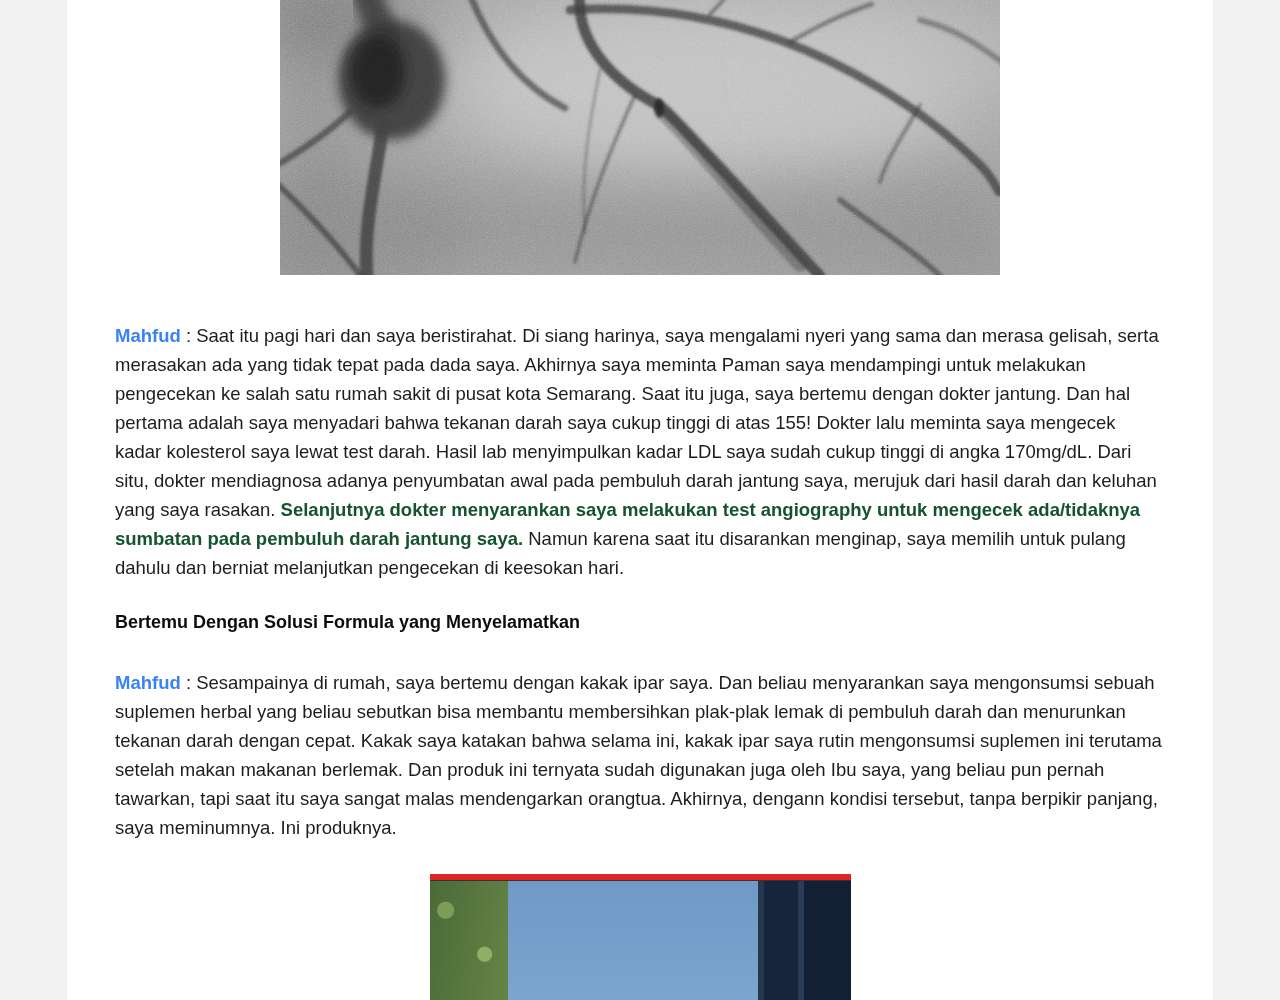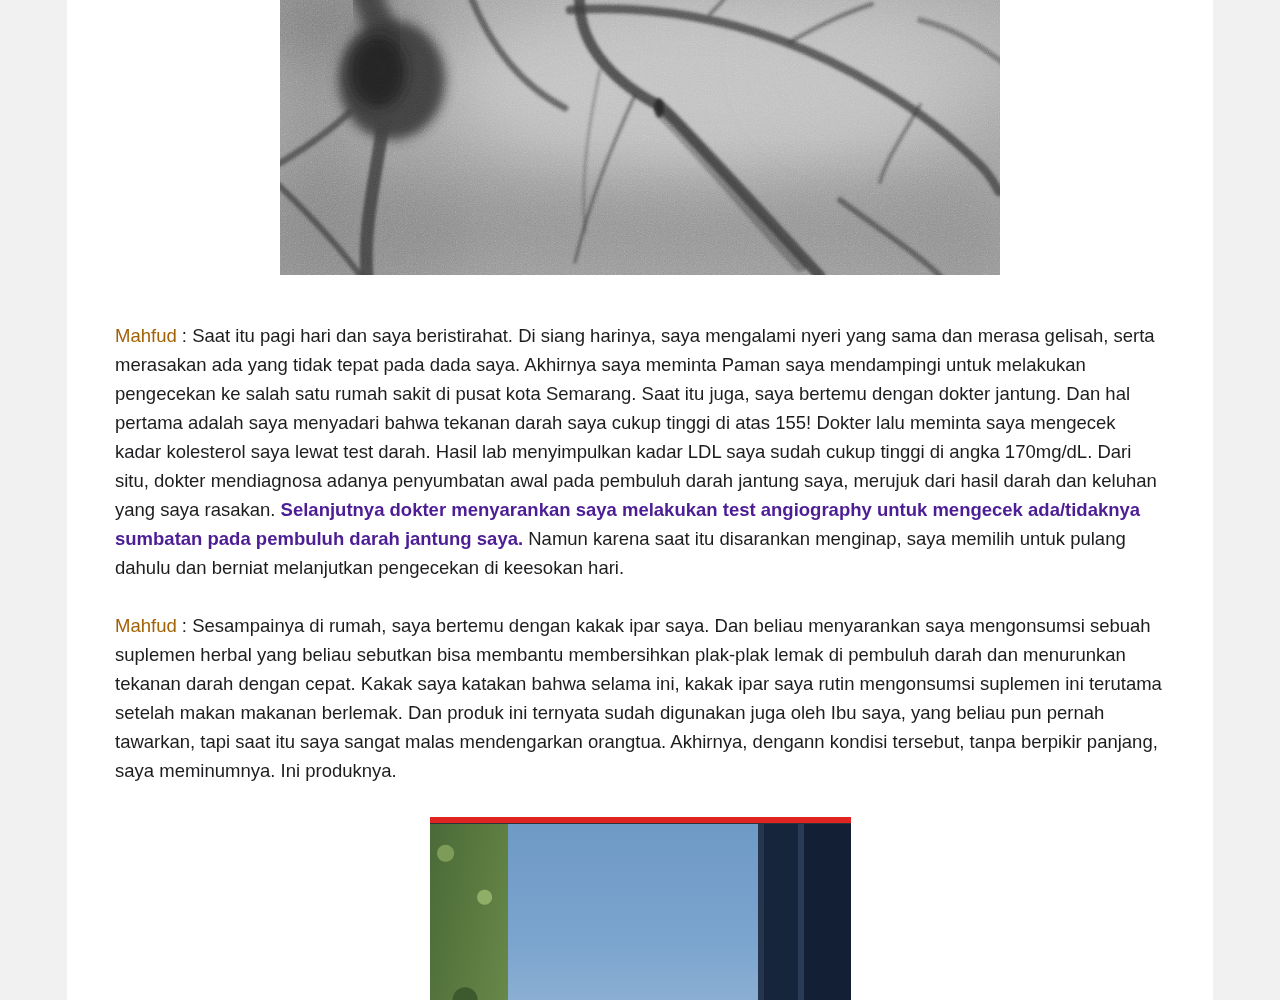--- a/index.html
+++ b/index.html
@@ -25,22 +25,22 @@
   .angio-figure svg { display:block; }
   .article-body {
     padding:46px 48px 0 48px;
   }
   .article-body p {
     font-size:18.5px;
     line-height:29px;
     margin:0 0 29px 0;
     color:#1d1d1f;
   }
-  .speaker { font-weight:400; color:#a16207; }
-  .bold-inline { font-weight:700; color:#4c1d95; }
+  .speaker { font-weight:700; color:#3b82f6; }
+  .bold-inline { font-weight:700; color:#14532d; }
   .section-heading {
     font-size:18px;
     line-height:22px;
     font-weight:700;
     color:#0c0c0d;
     margin:0 0 35px 0;
   }
   .reporter-paragraph { margin-bottom:25px !important; }
   .product-figure {
     width:421px;
@@ -130,20 +130,21 @@
       <ellipse cx="379" cy="108" rx="5" ry="10" fill="#232323" opacity="0.85" filter="url(#b2)"></ellipse>
 
       <rect x="0" y="0" width="720" height="275" filter="url(#grain)" opacity="0.45" style="mix-blend-mode:overlay"></rect>
     </svg>
   </figure>
 
   <div class="article-body">
 
     <p><span class="speaker">Mahfud</span><span> : </span><span>Saat itu pagi hari dan saya beristirahat. Di siang harinya, saya mengalami nyeri yang sama dan merasa gelisah, serta merasakan ada yang tidak tepat pada dada saya. Akhirnya saya meminta Paman saya mendampingi untuk melakukan pengecekan ke salah satu rumah sakit di pusat kota Semarang. Saat itu juga, saya bertemu dengan dokter jantung. Dan hal pertama adalah saya menyadari bahwa tekanan darah saya cukup tinggi di atas 155! Dokter lalu meminta saya mengecek kadar kolesterol saya lewat test darah. Hasil lab menyimpulkan kadar LDL saya sudah cukup tinggi di angka 170mg/dL. Dari situ, dokter mendiagnosa adanya penyumbatan awal pada pembuluh darah jantung saya, merujuk dari hasil darah dan keluhan yang saya rasakan. </span><span class="bold-inline">Selanjutnya dokter menyarankan saya melakukan test angiography untuk mengecek ada/tidaknya sumbatan pada pembuluh darah jantung saya.</span><span> Namun karena saat itu disarankan menginap, saya memilih untuk pulang dahulu dan berniat melanjutkan pengecekan di keesokan hari.</span></p>
 
+    <h3 class="section-heading">Bertemu Dengan Solusi Formula yang Menyelamatkan</h3>
 
 
     <p><span class="speaker">Mahfud</span><span> : </span><span>Sesampainya di rumah, saya bertemu dengan kakak ipar saya. Dan beliau menyarankan saya mengonsumsi sebuah suplemen herbal yang beliau sebutkan bisa membantu membersihkan plak-plak lemak di pembuluh darah dan menurunkan tekanan darah dengan cepat. Kakak saya katakan bahwa selama ini, kakak ipar saya rutin mengonsumsi suplemen ini terutama setelah makan makanan berlemak. Dan produk ini ternyata sudah digunakan juga oleh Ibu saya, yang beliau pun pernah tawarkan, tapi saat itu saya sangat malas mendengarkan orangtua. Akhirnya, dengann kondisi tersebut, tanpa berpikir panjang, saya meminumnya. Ini produknya.</span></p>
 
   </div>
 
   <figure class="product-figure">
     <div class="product-red-bar"></div>
     <div class="product-photo">
       <div class="product-foliage"></div>

